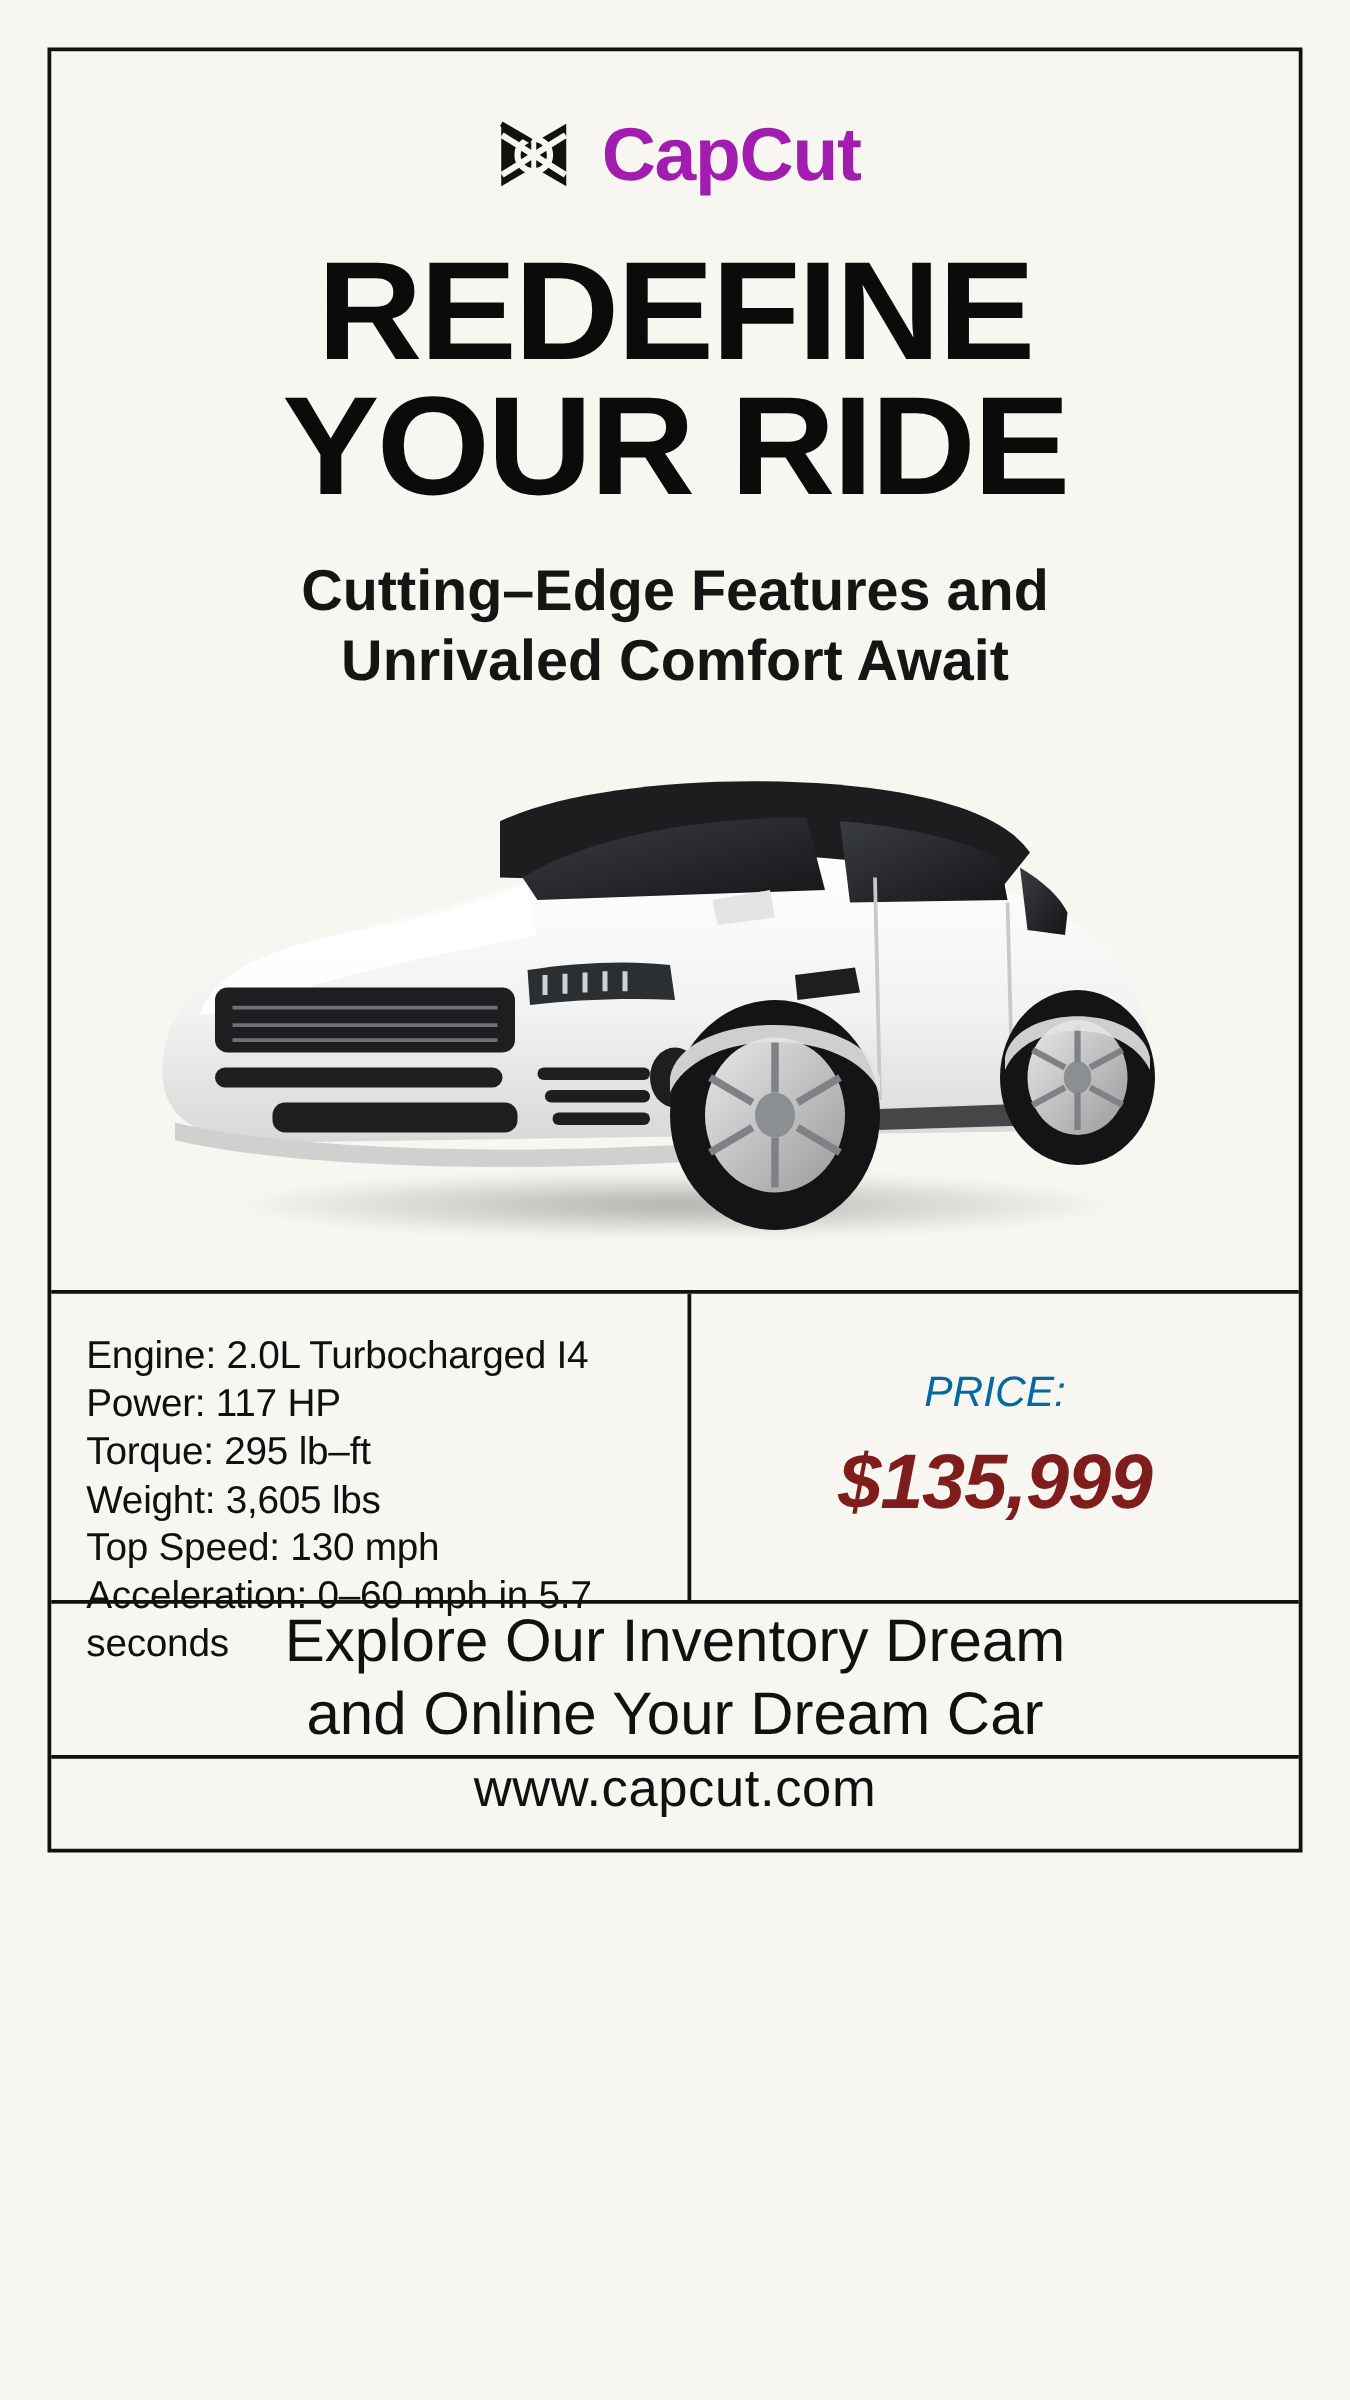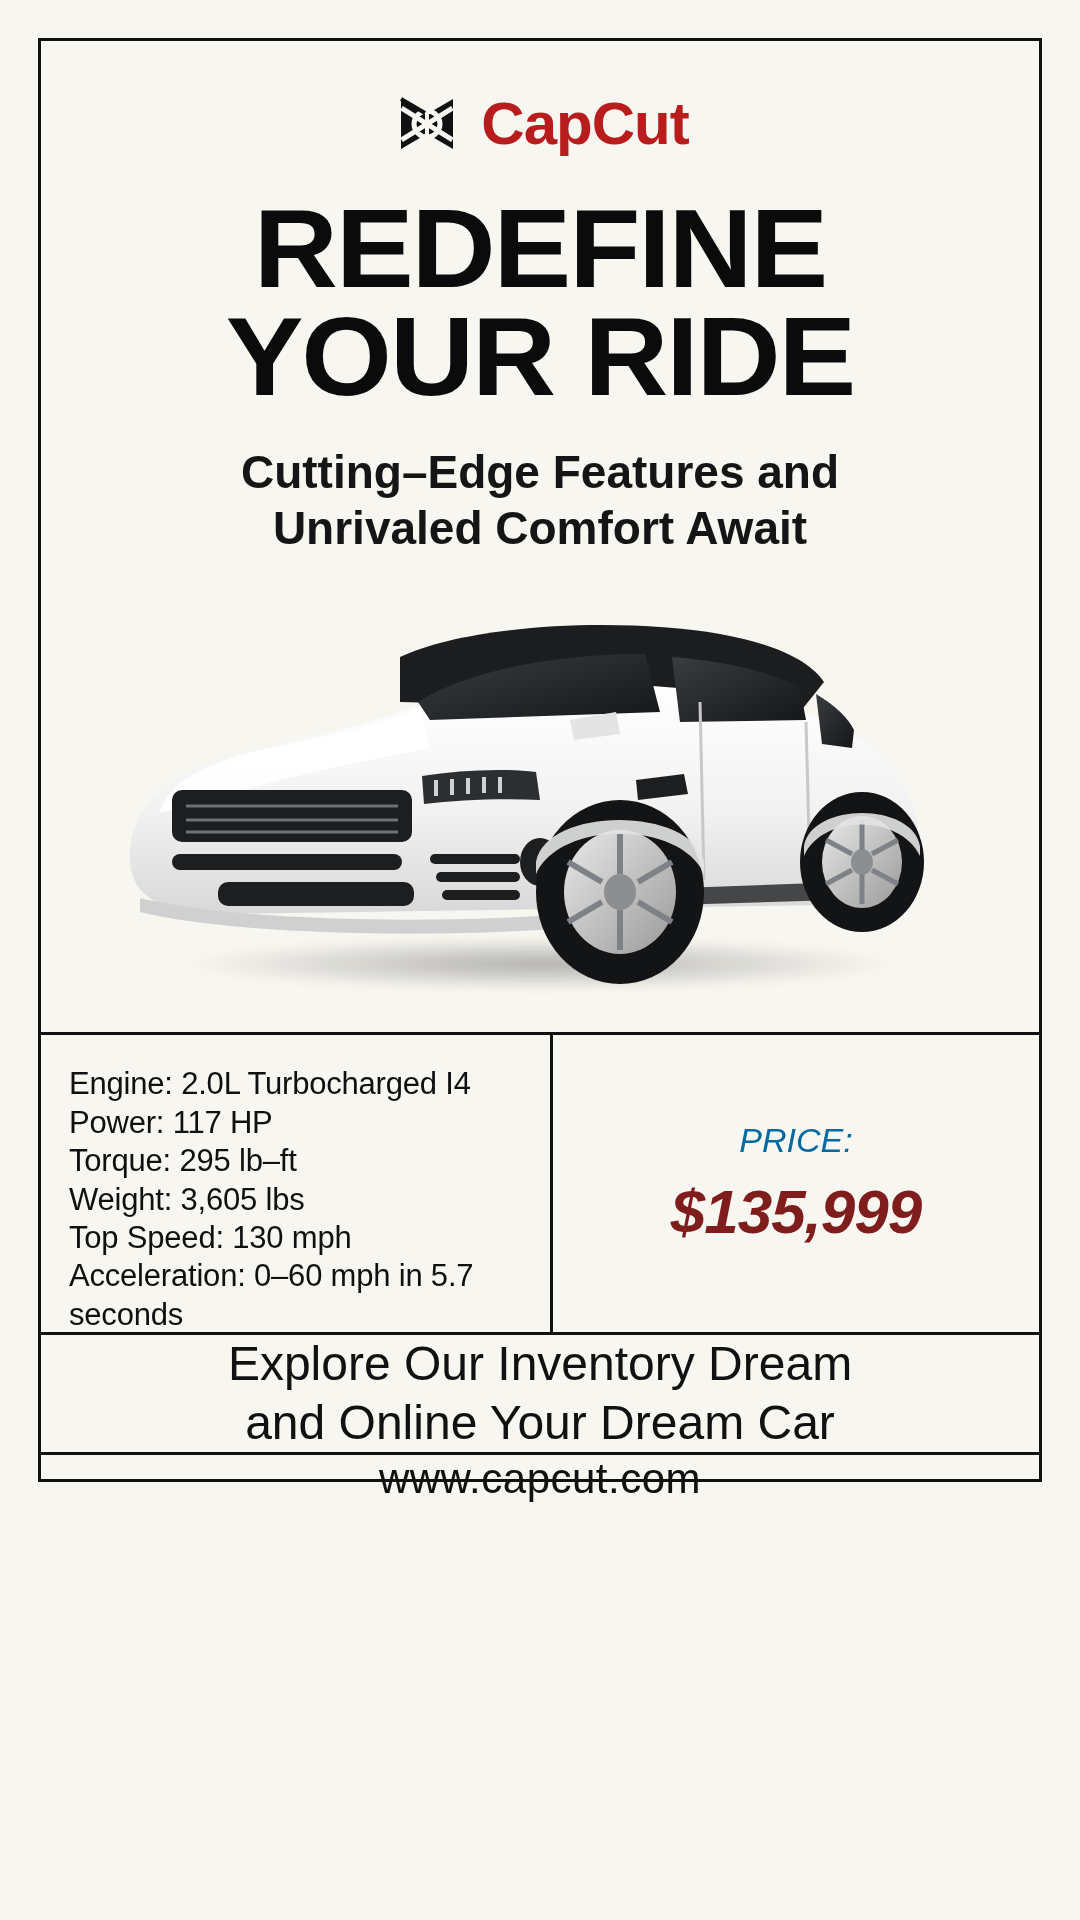--- a/index.html
+++ b/index.html
@@ -25,21 +25,21 @@
     justify-content:center;
     gap:18px;
     margin-top:52px;
     height:70px;
   }
   .brand-logo { width:72px; height:62px; display:block; }
   .brand-name {
     font-size:60px;
     font-weight:700;
     letter-spacing:-1px;
-    color:#b91c1c;
+    color:#a21caf;
     line-height:1;
   }
   
   .headline {
     margin-top:40px;
     text-align:center;
     color:#0b0b0b;
     font-weight:800;
     font-size:112px;
     line-height:0.96;
@@ -71,21 +71,21 @@
     left:90px; bottom:42px;
     width:700px; height:52px;
     background:radial-gradient(ellipse at center, rgba(0,0,0,0.28) 0%, rgba(0,0,0,0.10) 45%, rgba(0,0,0,0) 72%);
     filter:blur(4px);
   }
   .car-svg { position:absolute; inset:0; width:100%; height:100%; }
   
   .specs-row {
     display:flex;
     border-top:3px solid #111;
-    height:300px;
+    height:248px;
   }
   .specs {
     flex:0 0 512px;
     padding:30px 0 0 28px;
     border-right:3px solid #111;
   }
   .specs li {
     list-style:none;
     font-size:31px;
     line-height:1.24;

